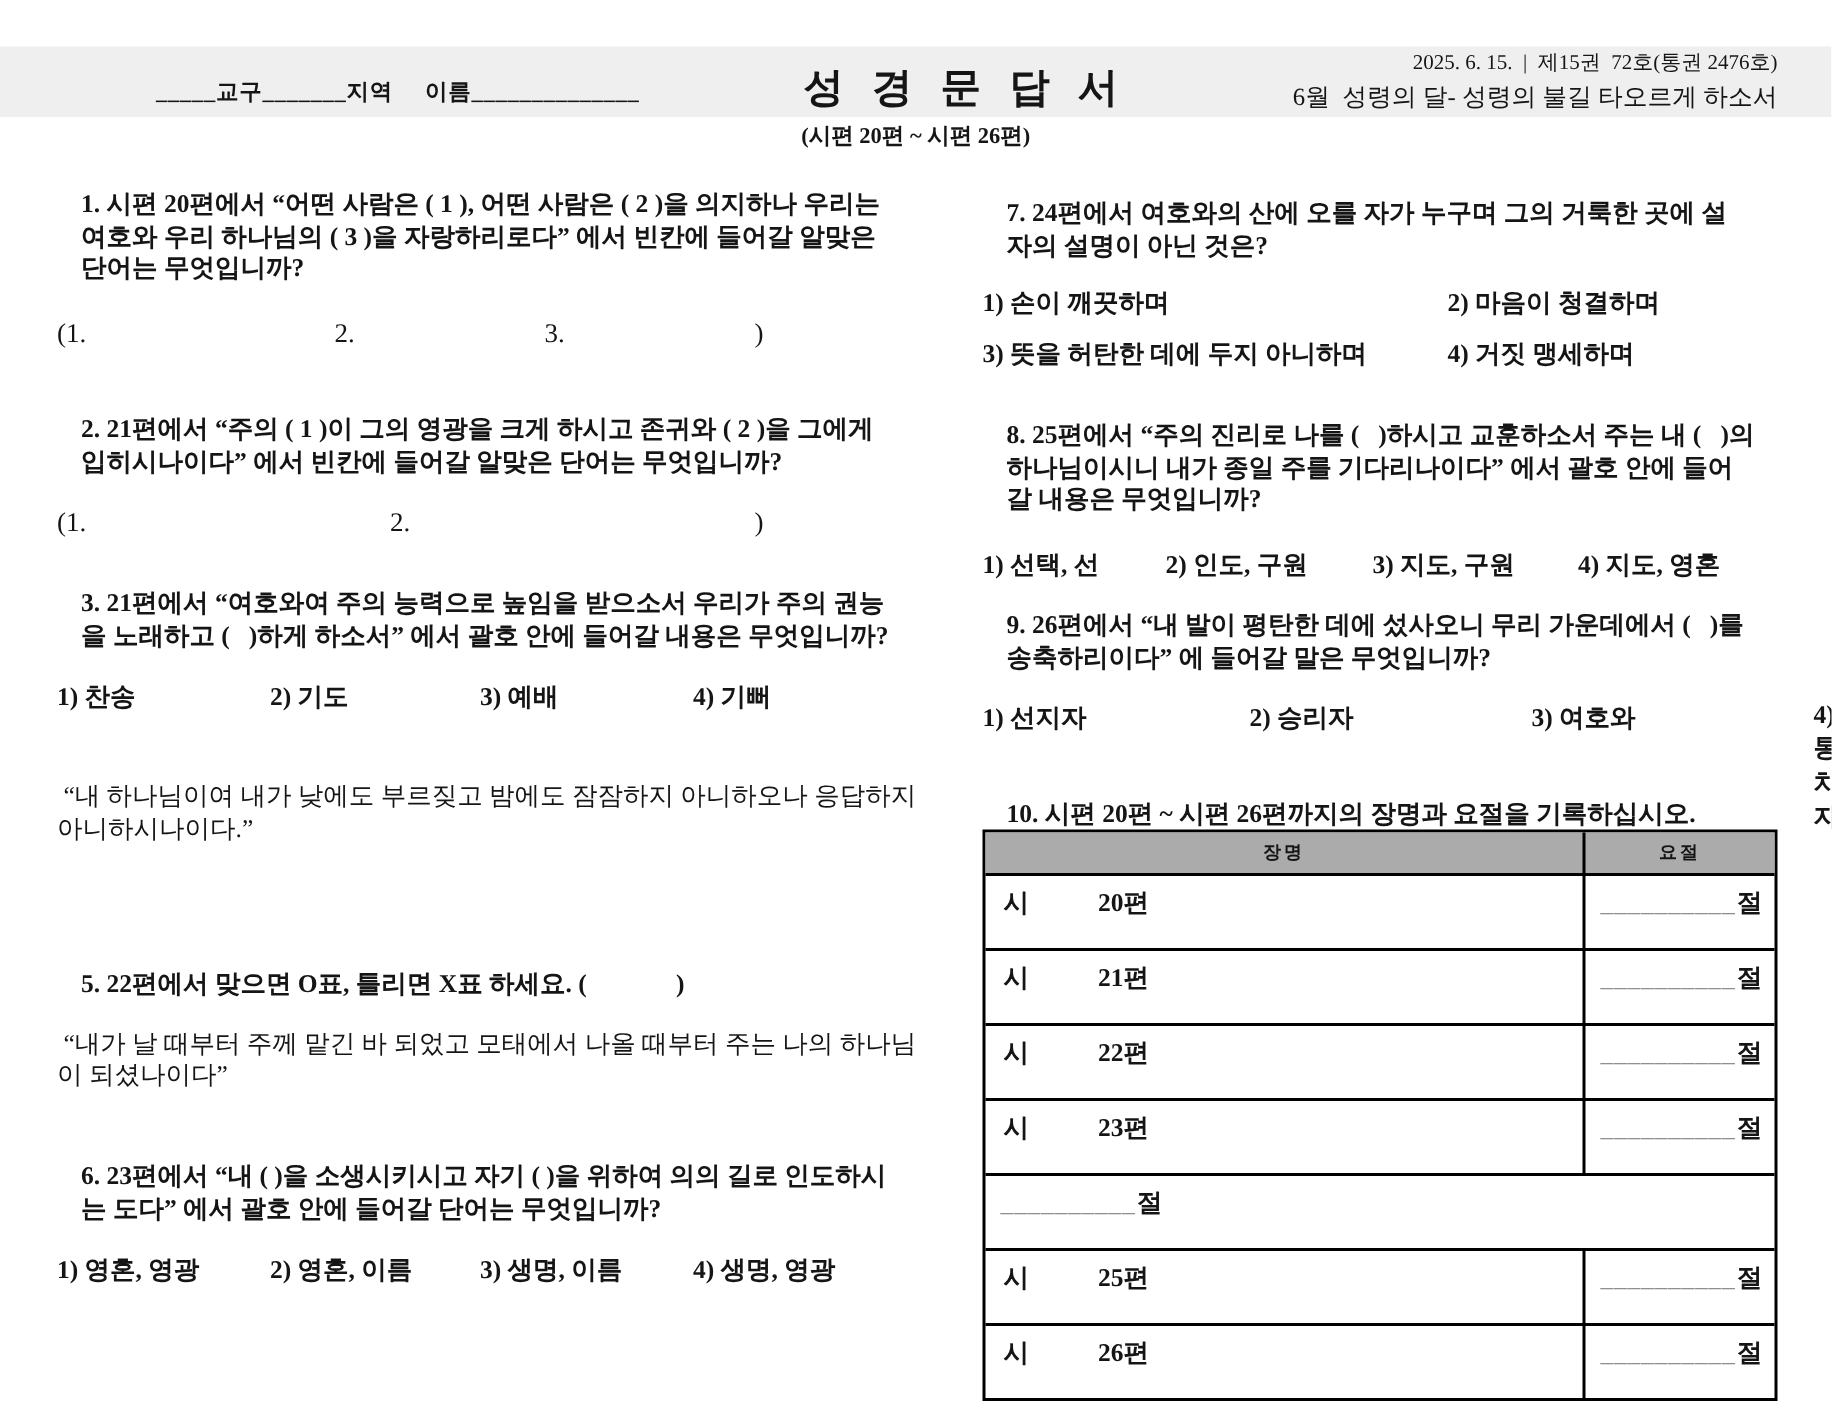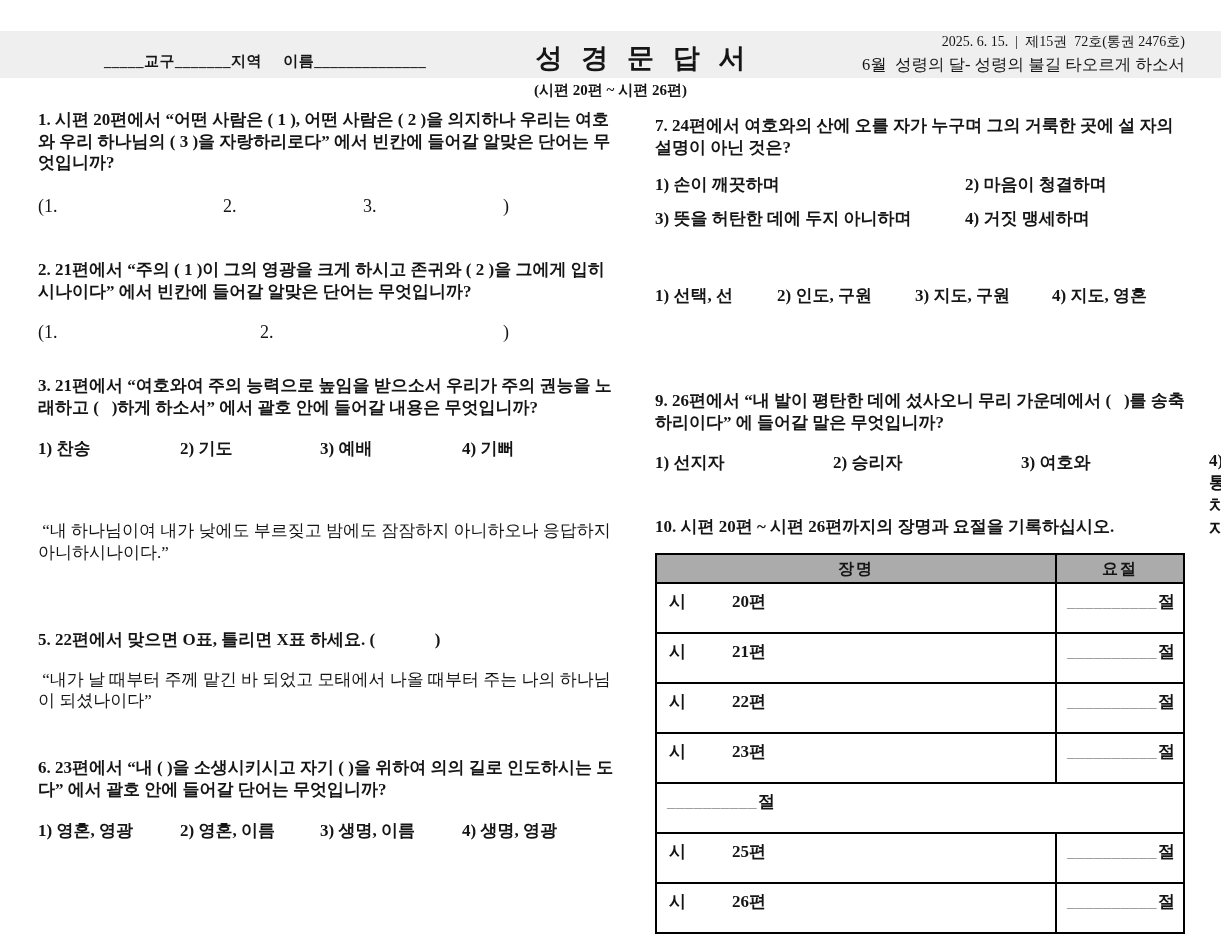--- a/index.html
+++ b/index.html
@@ -9,38 +9,38 @@
     position:relative;overflow:hidden;
   }
   .band{position:absolute;left:0;top:31px;width:1221px;height:47px;background:#efefef;}
   .info{position:absolute;left:104px;top:52px;font-size:15px;font-weight:bold;letter-spacing:.5px;white-space:pre;}
   .title{position:absolute;left:0;top:40px;width:1221px;text-align:center;font-size:27px;font-weight:bold;letter-spacing:6px;padding-left:33px;}
   .subtitle{position:absolute;left:0;top:81px;width:1221px;text-align:center;font-size:15px;font-weight:bold;white-space:pre;}
   .issue{position:absolute;top:33px;right:36px;font-size:14px;text-align:right;white-space:pre;}
   .theme{position:absolute;top:54px;right:36px;font-size:16.5px;text-align:right;white-space:pre;}
 
   .q{position:absolute;}
-  .qt{margin:0;font-size:17px;line-height:21.5px;font-weight:bold;white-space:pre-wrap;}
+  .qt{margin:16px;font-size:17px;line-height:21.5px;font-weight:bold;white-space:pre-wrap;}
   .quote{margin:18px 0 0 0;font-size:17px;line-height:21.5px;font-weight:normal;white-space:pre-wrap;}
   .ansline{position:relative;height:24px;font-size:18px;font-weight:normal;}
   .ansline span{position:absolute;top:0;}
   .m22{margin-top:22px;} .m20{margin-top:20px;} .m19{margin-top:19px;}
   .m18{margin-top:18px;} .m15{margin-top:15px;} .m21{margin-top:21px;}
   .opts{display:grid;font-size:17px;font-weight:bold;}
   .opts4a{grid-template-columns:142px 140px 142px auto;}
   .opts4b{grid-template-columns:122px 138px 137px auto;}
   .opts4c{grid-template-columns:135px 145px 145px auto;gap:43px;}
   .opts2{grid-template-columns:310px auto;row-gap:11px;}
 
   .vtable{position:absolute;left:655px;top:553px;width:526px;border:2px solid #000;font-weight:bold;}
   .trow{display:flex;border-top:2px solid #000;}
   .thead{display:flex;background:#ababab;}
   .c1{width:400px;border-right:2px solid #000;box-sizing:border-box;}
   .c2{width:126px;box-sizing:border-box;}
-  .th{height:27px;line-height:27px;text-align:center;font-size:16px;letter-spacing:2px;}
+  .th{height:27px;line-height:27px;text-align:center;font-size:12px;letter-spacing:2px;}
   .td{height:48px;line-height:36px;font-size:17px;}
   .td.c1{padding-left:12px;}
   .td.c2{text-align:right;padding-right:8px;}
   .chap{margin-left:46px;}
   .blank{color:#8f8f8f;letter-spacing:.5px;font-weight:normal;}
   .unit{margin-left:1px;}
 </style>
 </head>
 <body>
 
@@ -103,20 +103,21 @@
   <p class="qt">7. 24편에서 여호와의 산에 오를 자가 누구며 그의 거룩한 곳에 설 자의 설명이 아닌 것은?</p>
   <div class="opts opts2 m15">
     <span>1) 손이 깨끗하며</span>
     <span>2) 마음이 청결하며</span>
     <span>3) 뜻을 허탄한 데에 두지 아니하며</span>
     <span>4) 거짓 맹세하며</span>
   </div>
 </div>
 
 <div class="q" style="left:655px;top:263px;width:532px">
+  <p class="qt">8. 25편에서 “주의 진리로 나를 (   )하시고 교훈하소서 주는 내 (   )의 하나님이시니 내가 종일 주를 기다리나이다” 에서 괄호 안에 들어갈 내용은 무엇입니까?</p>
   <div class="opts opts4b m21">
     <span>1) 선택, 선</span>
     <span>2) 인도, 구원</span>
     <span>3) 지도, 구원</span>
     <span>4) 지도, 영혼</span>
   </div>
 </div>
 
 <div class="q" style="left:655px;top:390px;width:532px">
   <p class="qt">9. 26편에서 “내 발이 평탄한 데에 섰사오니 무리 가운데에서 (   )를 송축하리이다” 에 들어갈 말은 무엇입니까?</p>

